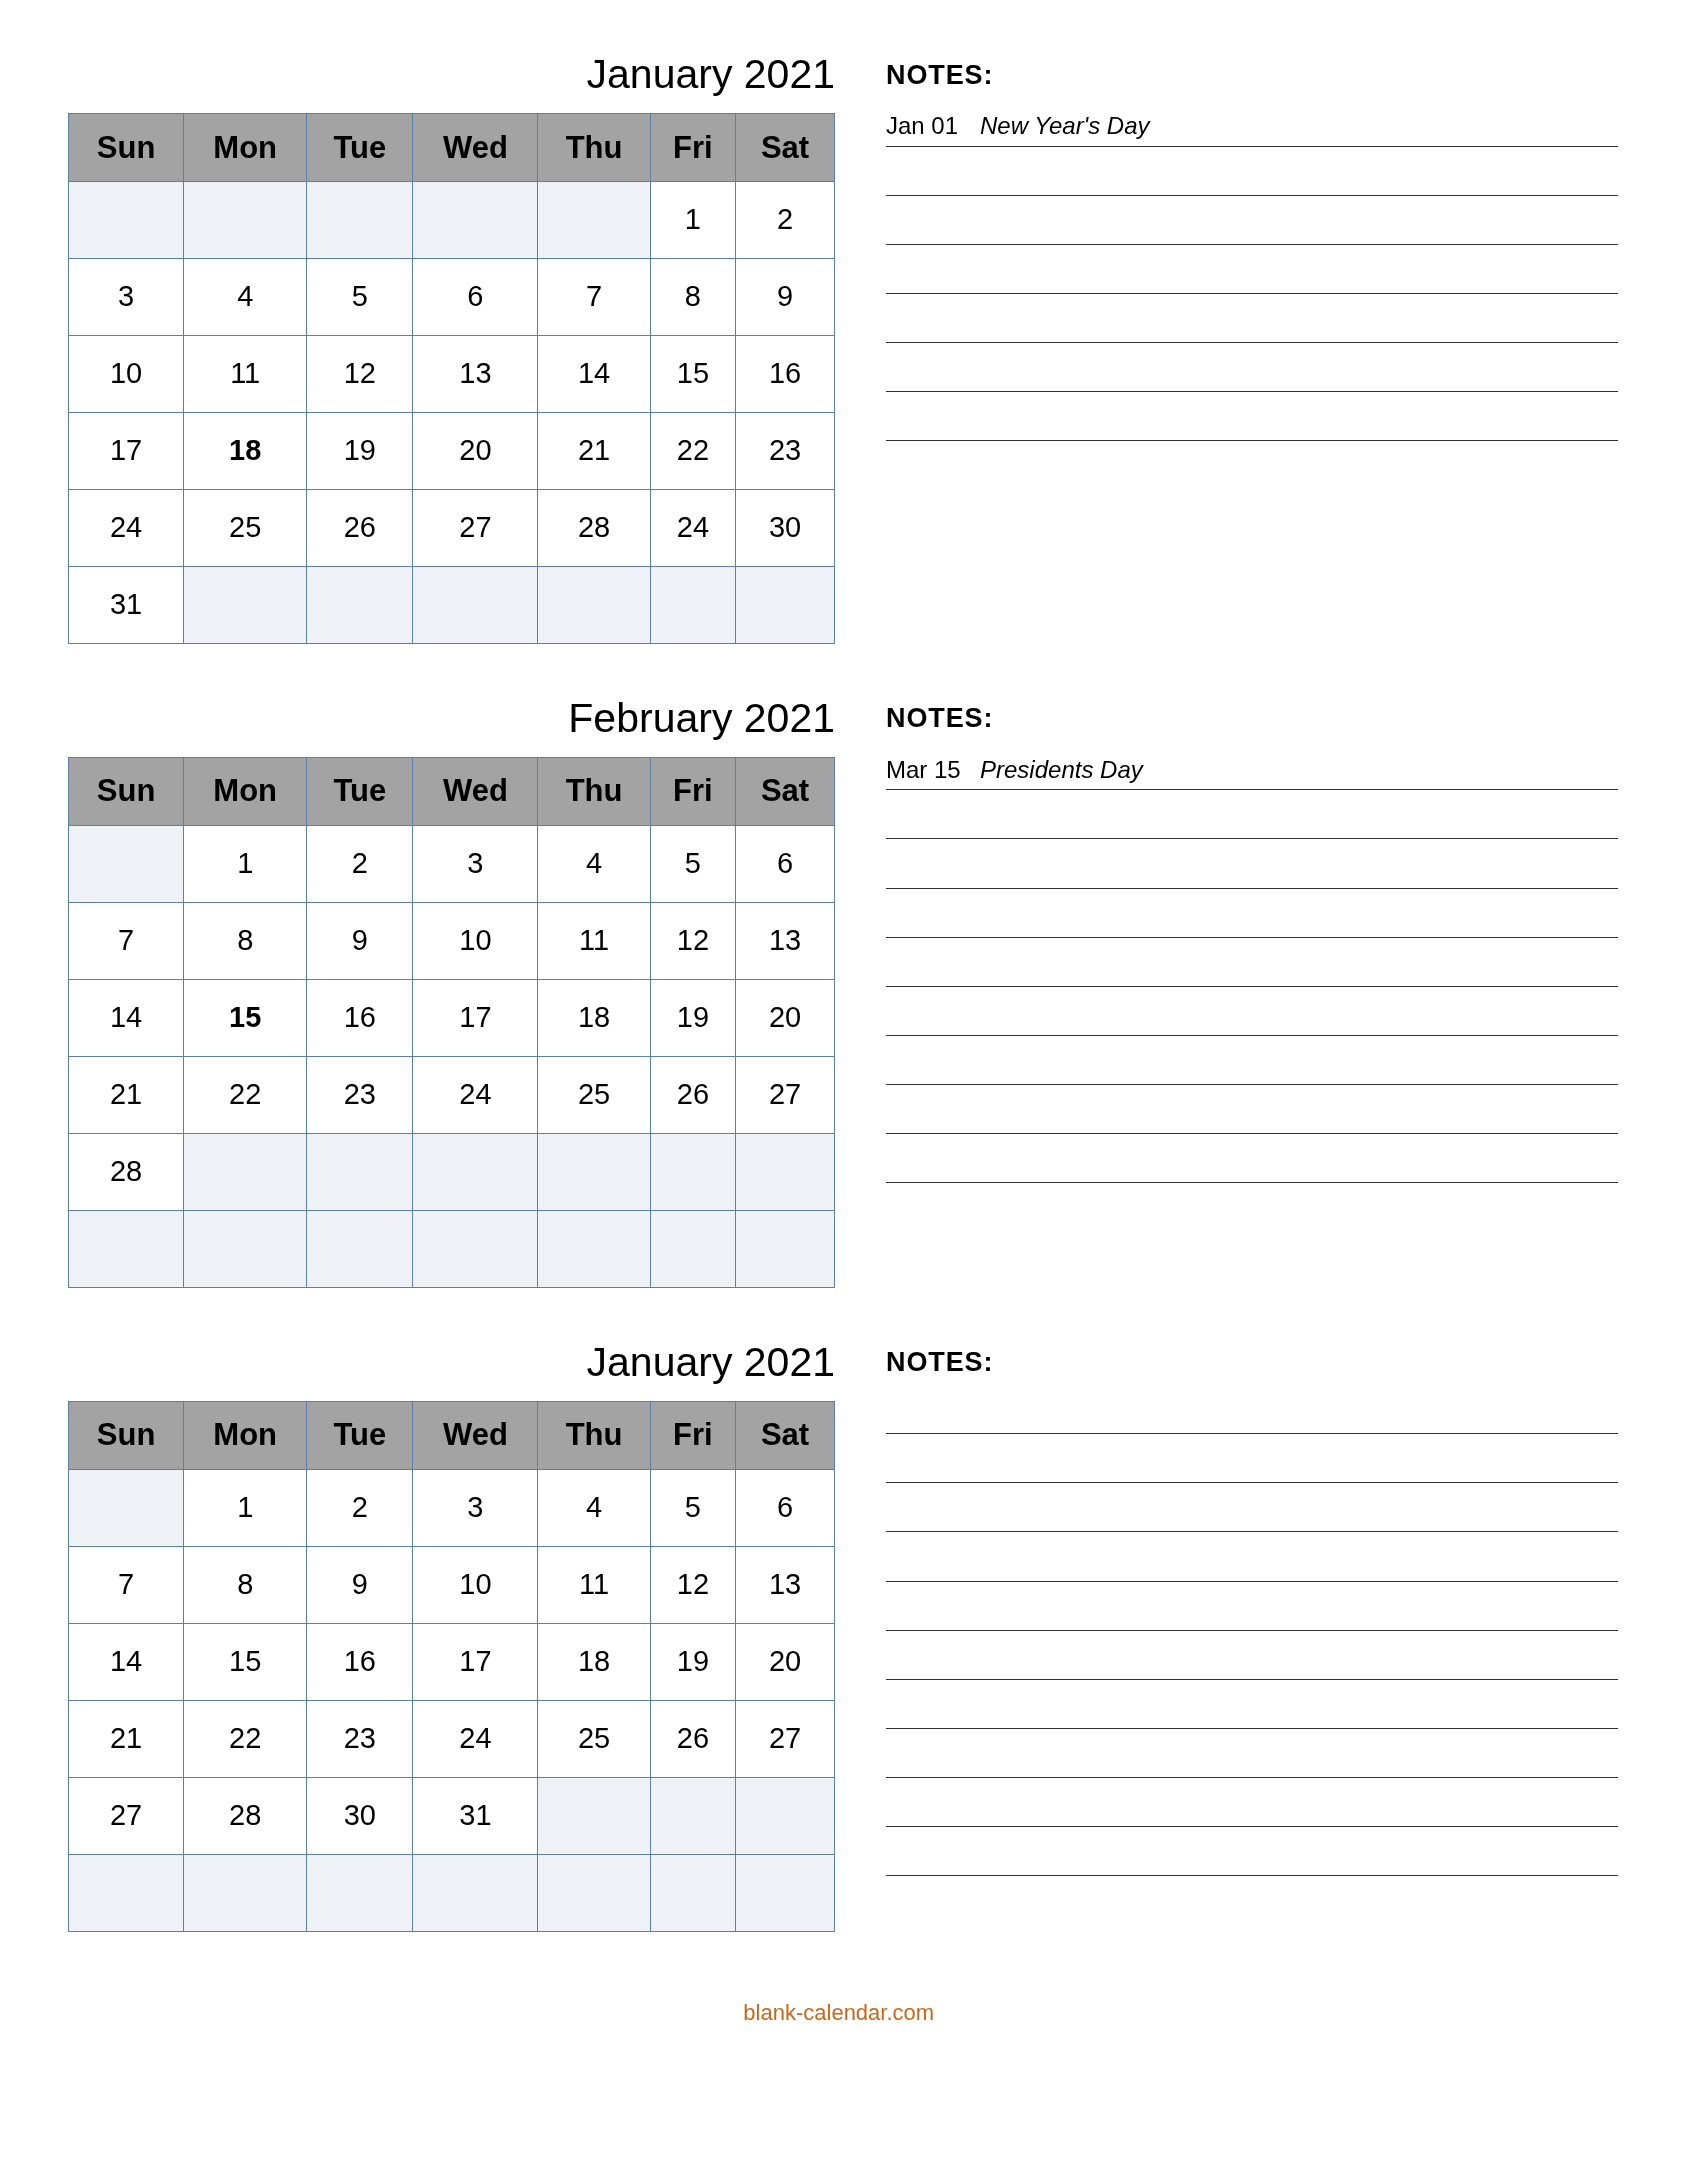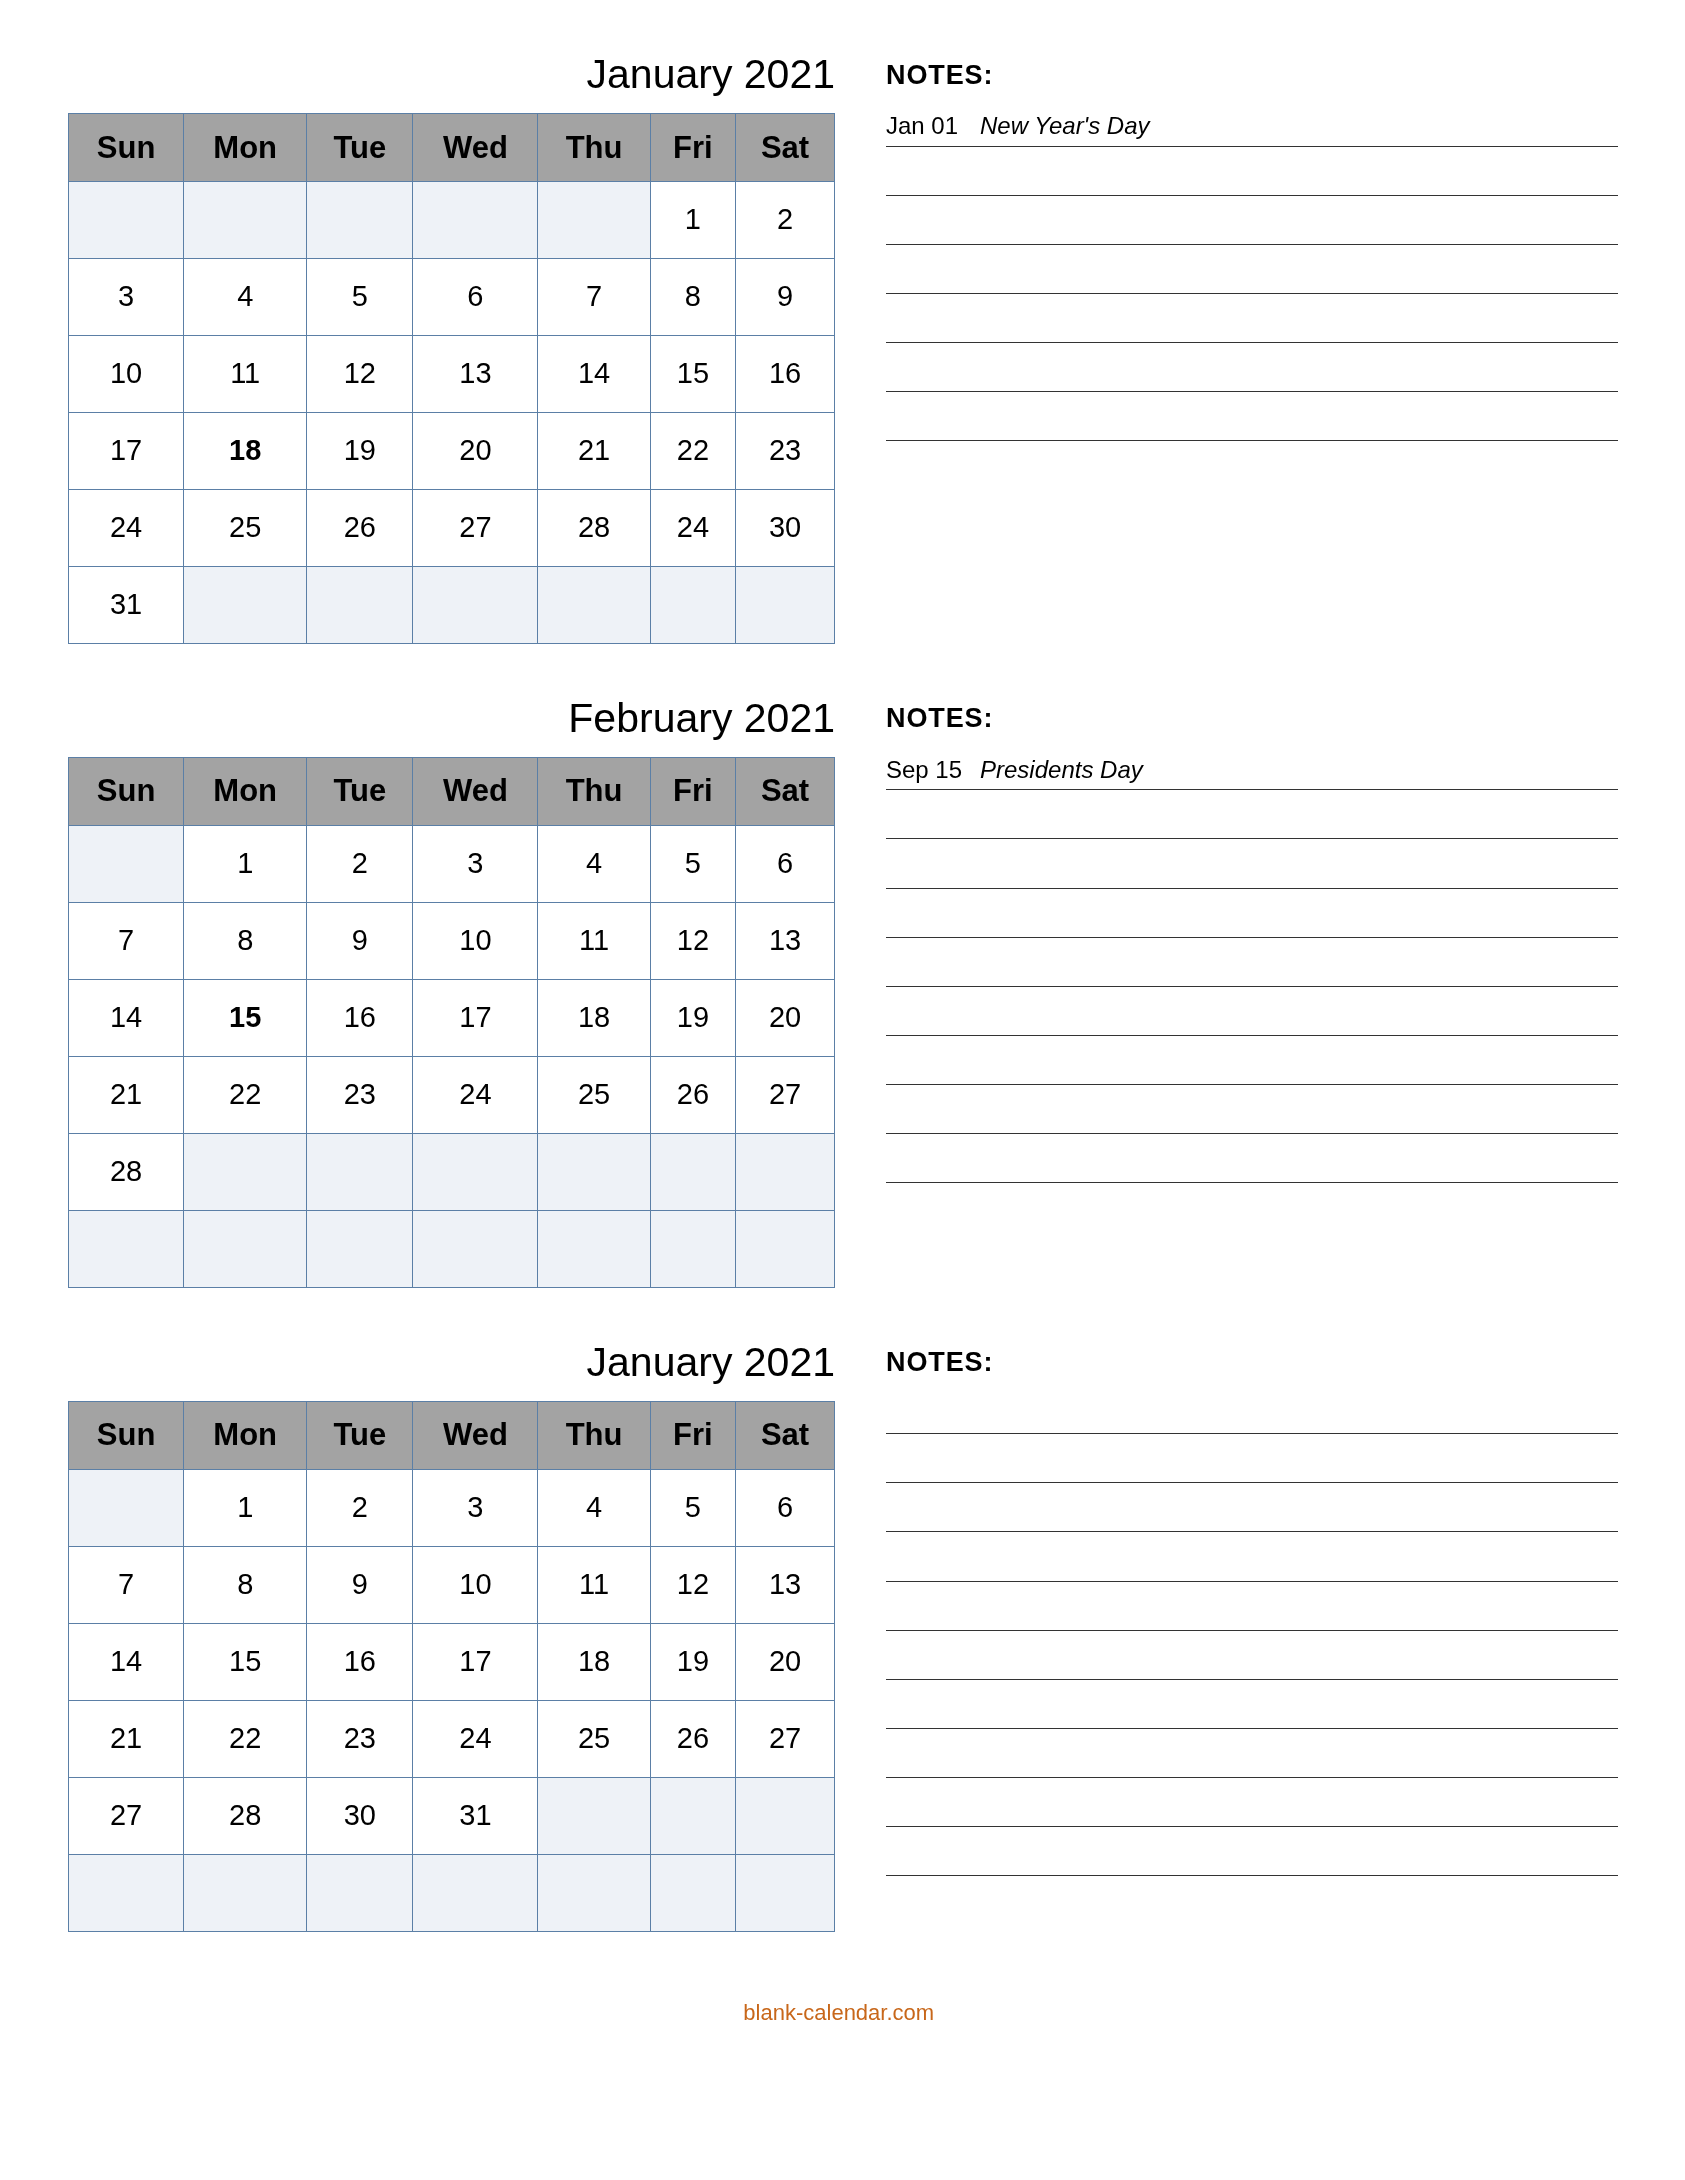--- a/index.html
+++ b/index.html
@@ -284,21 +284,21 @@
               <td class="empty"></td>
               <td class="empty"></td>
               <td class="empty"></td>
             </tr>
           </tbody>
         </table>
       </div>
       <div class="notes-block">
         <div class="notes-label">NOTES:</div>
         <div class="notes-entry">
-          <span class="notes-entry-date">Sep 15</span>
+          <span class="notes-entry-date">Mar 15</span>
           <span class="notes-entry-text">Presidents Day</span>
         </div>
         <div class="notes-blank"></div>
         <div class="notes-blank"></div>
         <div class="notes-blank"></div>
         <div class="notes-blank"></div>
         <div class="notes-blank"></div>
         <div class="notes-blank"></div>
         <div class="notes-blank"></div>
         <div class="notes-blank"></div>

